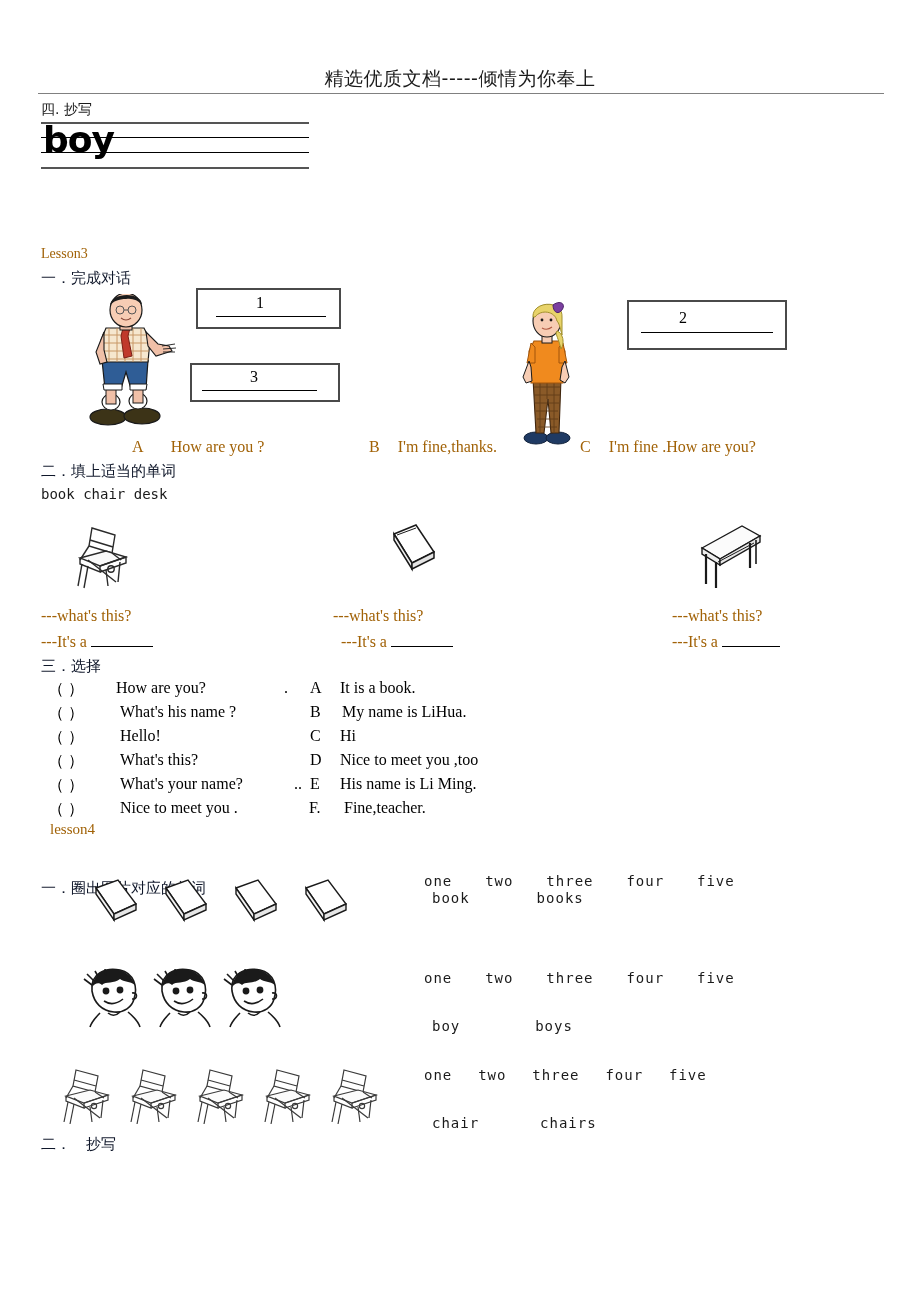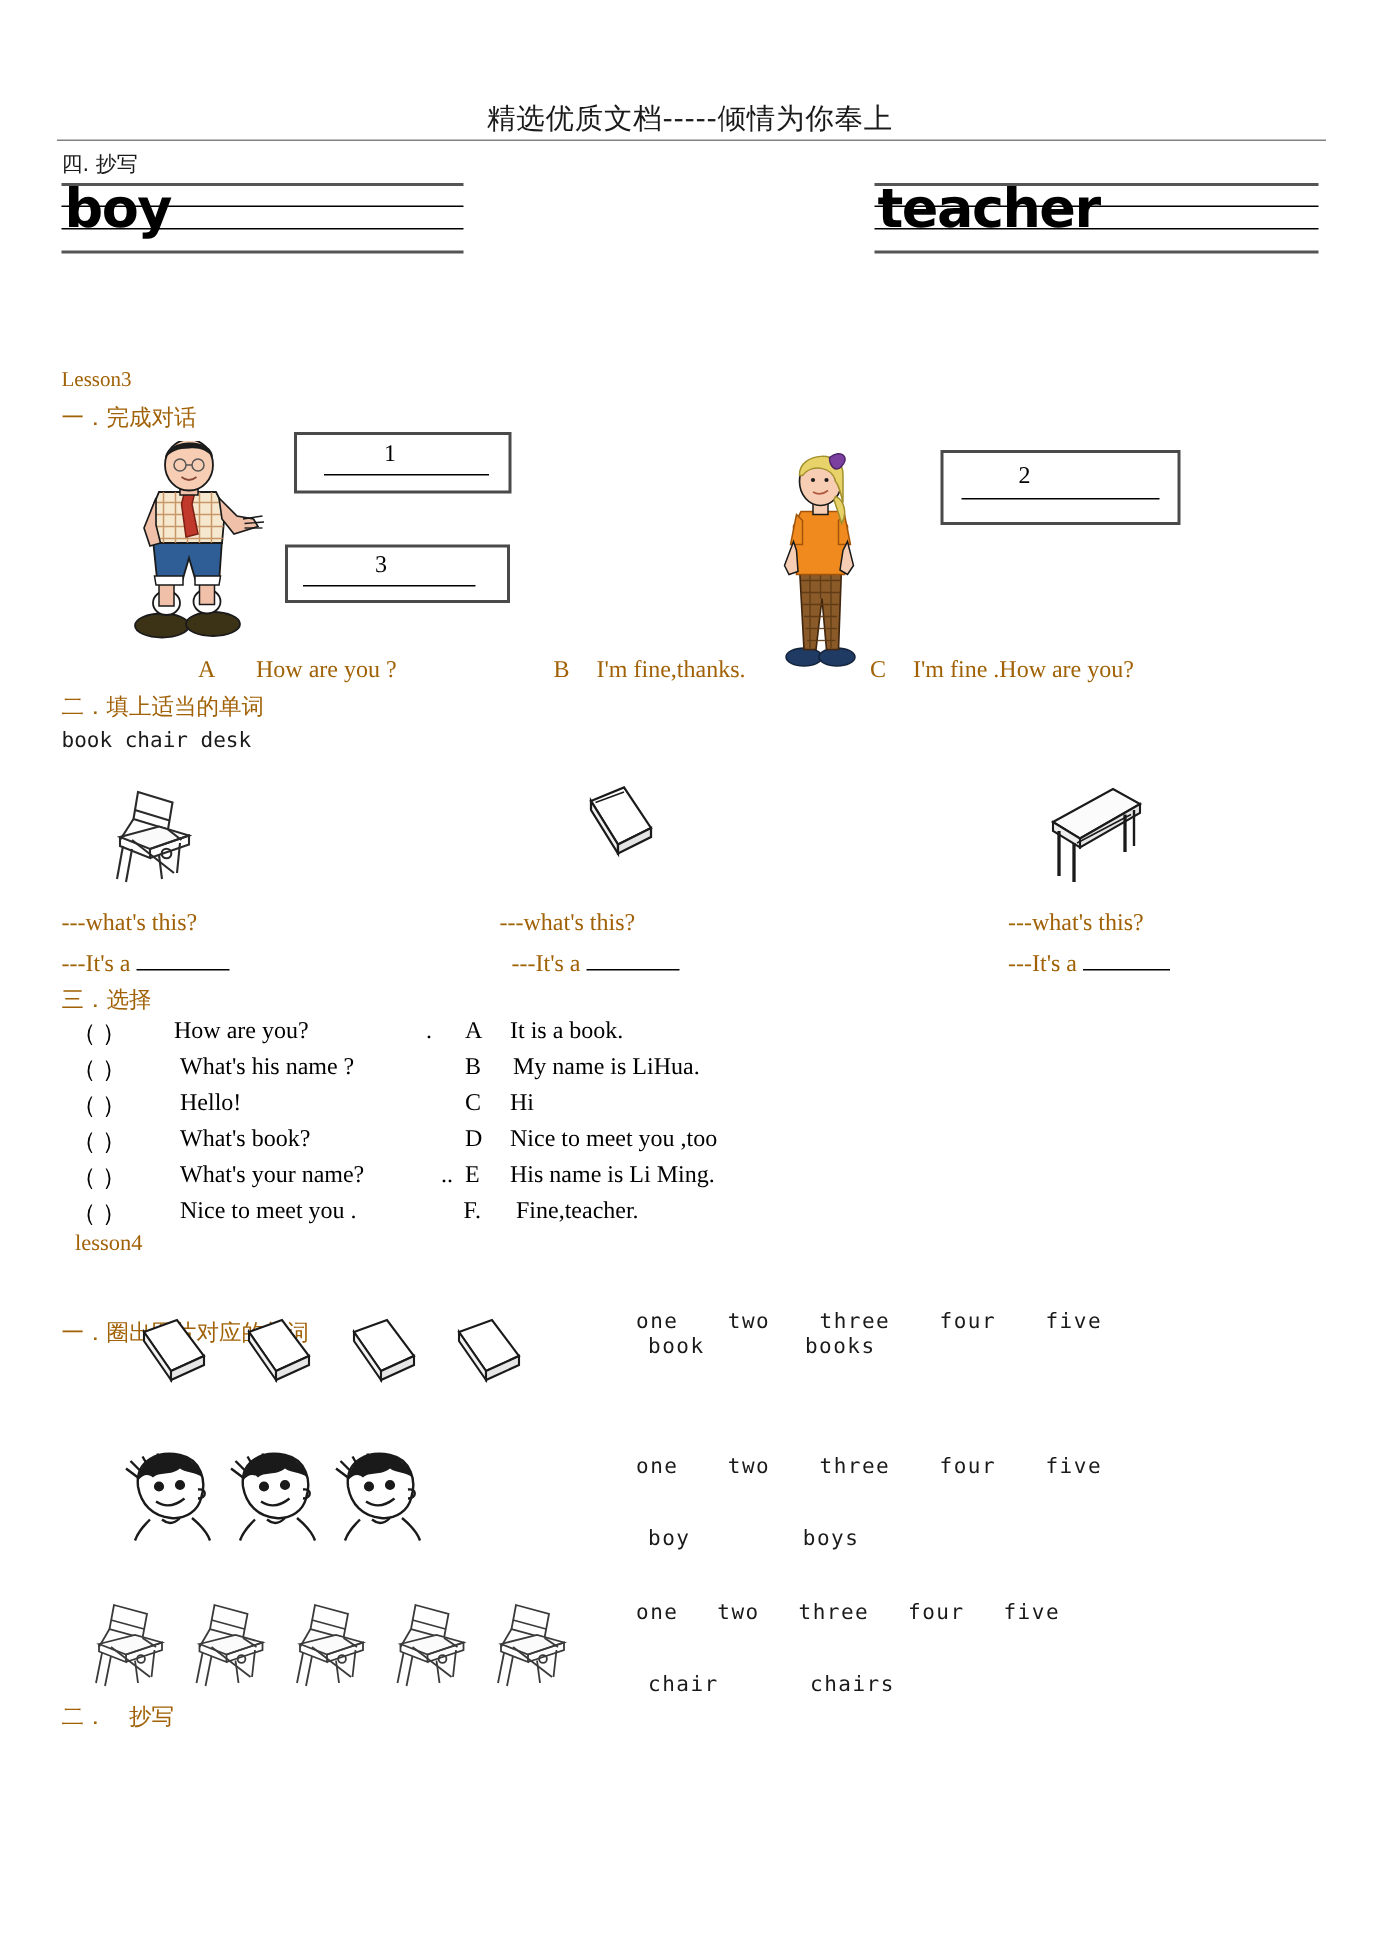--- a/index.html
+++ b/index.html
@@ -46,21 +46,21 @@
   
   .cn {
     font-family: "DejaVu Sans", sans-serif;
     font-size: 14px;
     color: #1a1a1a;
     white-space: nowrap;
   }
   .cn-lg {
     font-family: "DejaVu Sans", sans-serif;
     font-size: 15px;
-    color: #a16207;
+    color: #0f172a;
     white-space: nowrap;
   }
   .en {
     font-family: "Liberation Serif", serif;
     font-size: 16px;
     color: #a16207;
     white-space: nowrap;
   }
   .mono {
     font-family: "DejaVu Sans Mono", monospace;
@@ -129,27 +129,20 @@
   <div class="abs cn" style="top:101px;left:41px;">四. 抄写</div>
 
   <div class="abs writerow" style="left:0;width:920px;">
     <div class="wblock" style="left:41px;width:268px;">
       <div class="wline l1"></div>
       <div class="wline l2"></div>
       <div class="wline l3"></div>
       <div class="wline l4"></div>
       <div class="wword">boy</div>
     </div>
-    <div class="wblock" style="left:583px;width:296px;">
-      <div class="wline l1"></div>
-      <div class="wline l2"></div>
-      <div class="wline l3"></div>
-      <div class="wline l4"></div>
-      <div class="wword">teacher</div>
-    </div>
   </div>
 
   <div class="abs en" style="top:246px;left:41px;font-size:14px;">Lesson3</div>
   <div class="abs cn-lg" style="top:269px;left:41px;">一．完成对话</div>
 
   <div class="abs" style="top:294px;left:76px;">
     <svg width="106" height="132" viewBox="0 0 106 132">
 
       <ellipse cx="32" cy="123" rx="18" ry="8" fill="#3c3317" stroke="#1a1a1a" stroke-width="1.2"></ellipse>
       <ellipse cx="66" cy="122" rx="18" ry="8" fill="#3c3317" stroke="#1a1a1a" stroke-width="1.2"></ellipse>
@@ -354,21 +347,21 @@
       <span style="position:absolute;left:294px;">My name is LiHua.</span>
     </div>
     <div style="position:relative;height:24px;" class="chrow">
       <span style="position:absolute;left:0;">（    ）</span>
       <span style="position:absolute;left:72px;">Hello!</span>
       <span style="position:absolute;left:262px;">C</span>
       <span style="position:absolute;left:292px;">Hi</span>
     </div>
     <div style="position:relative;height:24px;" class="chrow">
       <span style="position:absolute;left:0;">（    ）</span>
-      <span style="position:absolute;left:72px;">What's book?</span>
+      <span style="position:absolute;left:72px;">What's this?</span>
       <span style="position:absolute;left:262px;">D</span>
       <span style="position:absolute;left:292px;">Nice to meet you ,too</span>
     </div>
     <div style="position:relative;height:24px;" class="chrow">
       <span style="position:absolute;left:0;">（    ）</span>
       <span style="position:absolute;left:72px;">What's your name?</span>
       <span style="position:absolute;left:246px;">..</span>
       <span style="position:absolute;left:262px;">E</span>
       <span style="position:absolute;left:292px;">His name is Li Ming.</span>
     </div>

